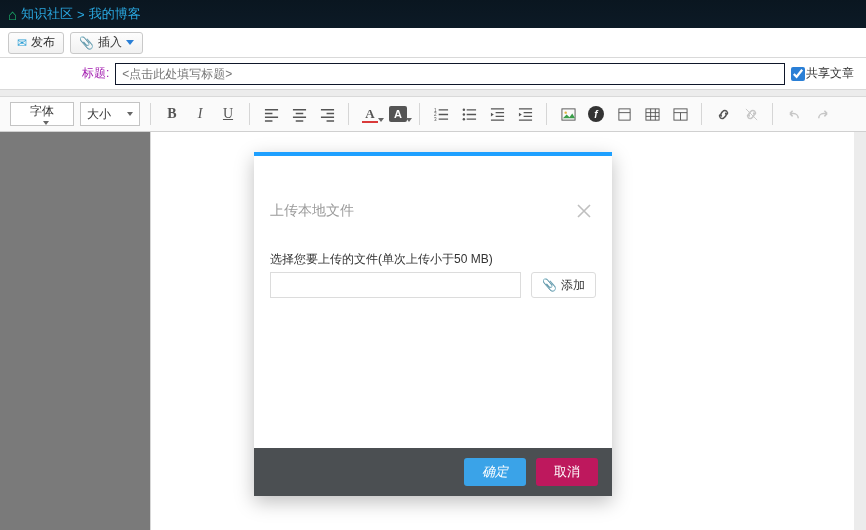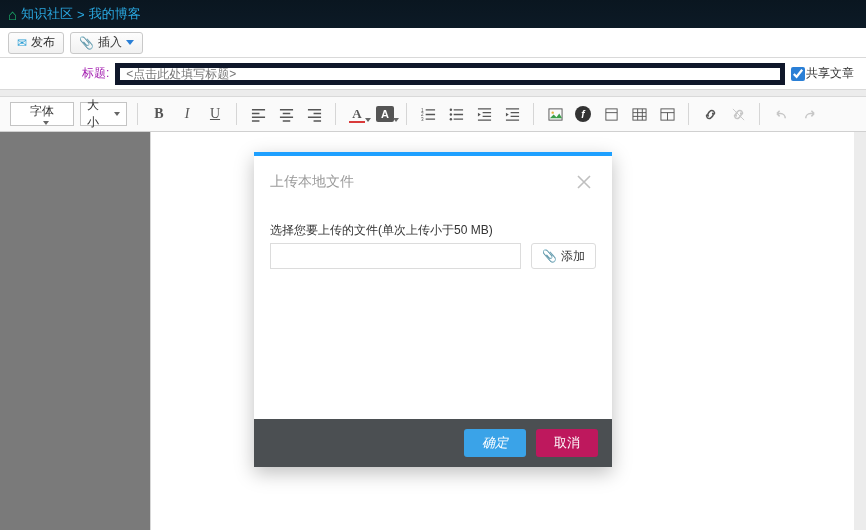--- a/index.html
+++ b/index.html
@@ -70,21 +70,21 @@
   display: flex;
   align-items: center;
   padding: 0 12px;
   border-bottom: 1px solid #d9d9d9;
   gap: 6px;
 }
 .title-row .label { color: #a21caf; padding-left: 70px;}
 .title-row input.title-input {
   flex: 1;
   height: 22px;
-  border: 5px solid #0f172a;
+  border: 1px solid #0f172a;
   padding: 0 6px;
   font-size: 12px;
   color: #888;
 }
 .title-row .share {
   display: flex; align-items: center; gap: 1px;
   color: #333;
 }
 .title-row .share input[type=checkbox]{
   accent-color: #2a7fd6;
@@ -114,21 +114,21 @@
   color: #333;
 }
 .combo .caret2 {
   margin-left: 8px;
   width: 0; height: 0;
   border-left: 3px solid transparent;
   border-right: 3px solid transparent;
   border-top: 4px solid #666;
 }
 .combo.font { width: 64px; justify-content: space-between; flex-direction: column;}
-.combo.size { width: 47px; justify-content: space-between;}
+.combo.size { width: 60px; justify-content: space-between;}
 .tb-sep {
   width: 1px; height: 22px;
   background: #d6d6d6;
   margin: 0 4px;
 }
 .tb-ic {
   width: 22px; height: 22px;
   display: inline-flex;
   align-items: center; justify-content: center;
   color: #555;
@@ -182,20 +182,21 @@
   margin-top: 152px;
   width: 358px;
   background: #fff;
   box-shadow: 0 6px 18px rgba(0,0,0,.25);
   pointer-events: auto;
 }
 .modal-topbar { height:4px; background:#1ea0ff; }
 .modal-head {
   display:flex; align-items:center; justify-content:space-between;
   padding: 14px 16px 10px;
+  margin-top: 29px;
 }
 .modal-title { font-size:14px; color:#9a9a9a; }
 .modal-close {
   color:#bfbfbf; font-size:20px; cursor:pointer;
   width:24px; height:24px; display:flex; align-items:center; justify-content:center;
 }
 .modal-body { padding: 18px 16px 30px; }
 .modal-desc { font-size:12px; color:#333; margin-bottom:4px; }
 .file-row { display:flex; gap:10px; align-items:center; }
 .file-input {

